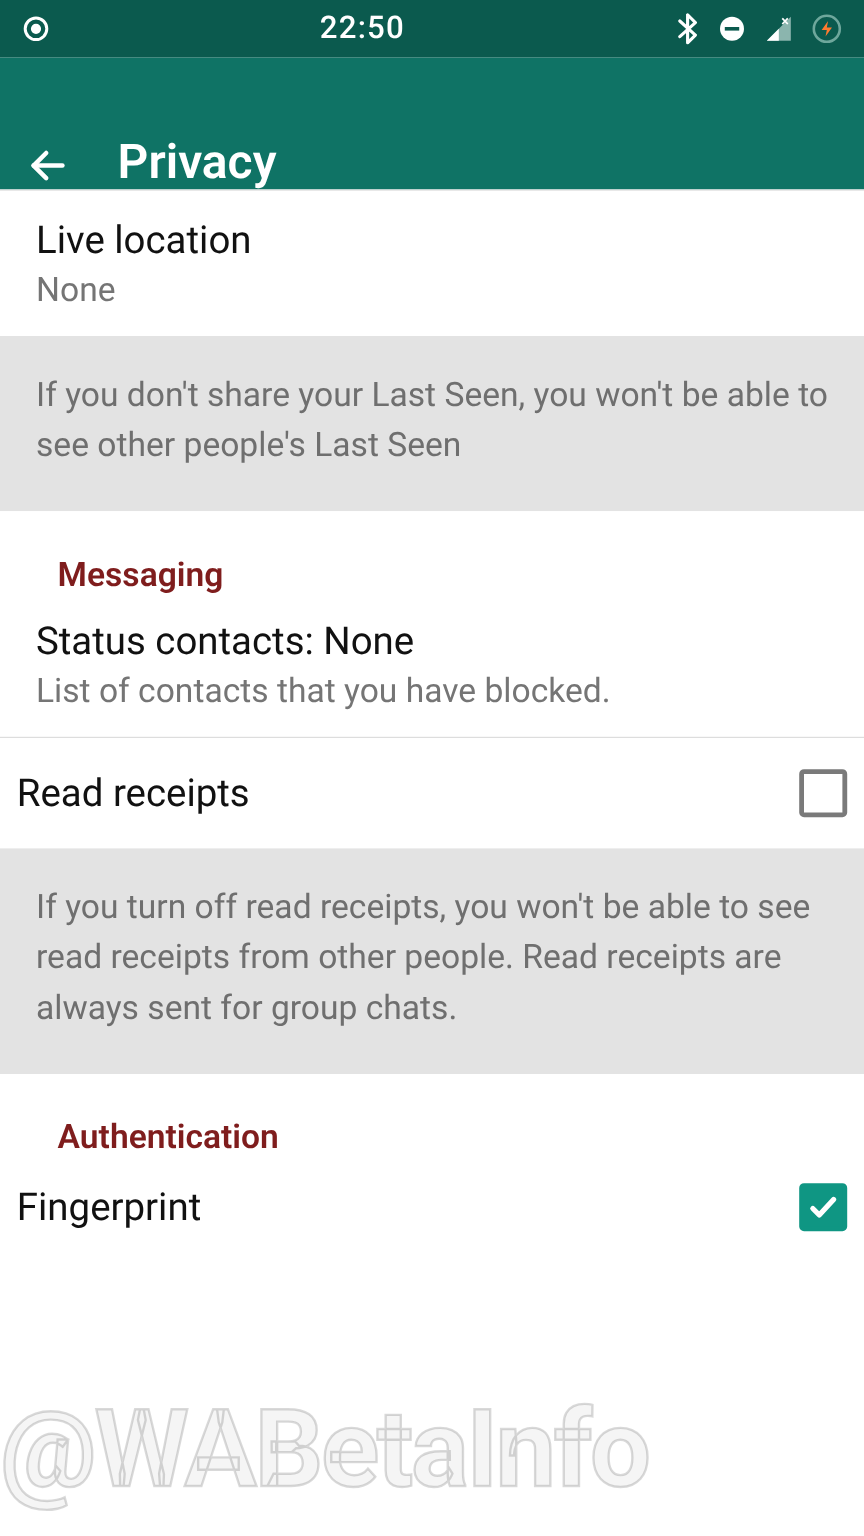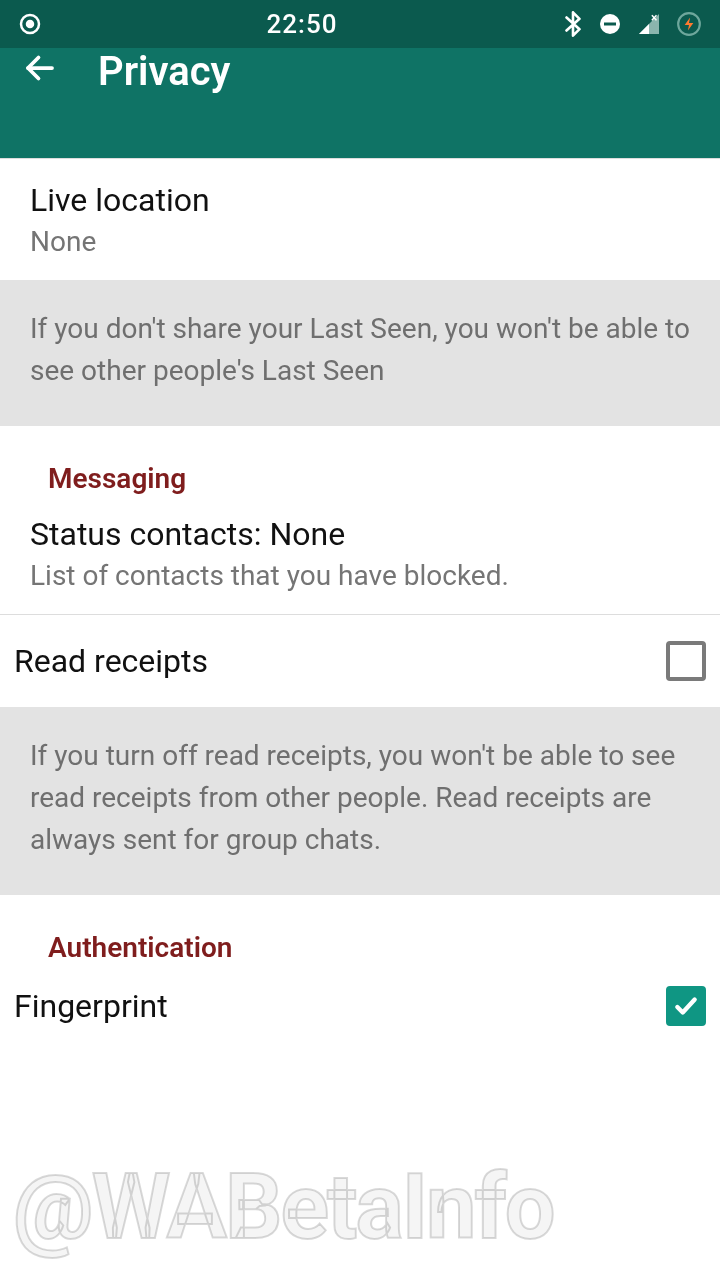--- a/index.html
+++ b/index.html
@@ -13,21 +13,21 @@
     font-size: 26px;
     padding: 0 18px;
     justify-content: space-between;
   }
   .statusbar .left, .statusbar .right { display: flex; align-items: center; gap: 14px; }
   .statusbar .center { font-weight: 500; letter-spacing: 1px; }
   .appbar {
     height: 110px;
     background: #0f7365;
     display: flex;
-    align-items: flex-start;
+    align-items: flex-end;
     padding: 0 20px;
     color: #fff;
   }
   .back-arrow { width: 40px; height: 40px; display:flex; align-items:center; justify-content:center; margin-right: 38px; }
   .appbar-title { font-size: 40px; font-weight: 600; }
   .list { background:#fff; }
   .item {
     padding: 22px 30px;
     background: #fff;
   }
@@ -70,21 +70,21 @@
   .checkbox.checked svg { display:block; }
   .checkbox svg { display:none; }
   .watermark {
     position: absolute;
     left: 0; right: 0; bottom: 20px;
     font-size: 90px;
     font-weight: 700;
     color: rgba(0,0,0,0.04);
     -webkit-text-stroke: 2px rgba(0,0,0,0.15);
     text-align: left;
-    padding-left: 13px;
+    padding-left: 0;
     pointer-events: none;
     letter-spacing: -2px;
   }
   .screen { position: relative; width:720px; height:1280px;border-radius:18px; }
   .sbicon { display:inline-flex; }
 </style>
 </head>
 <body>
 
 <div class="screen">

